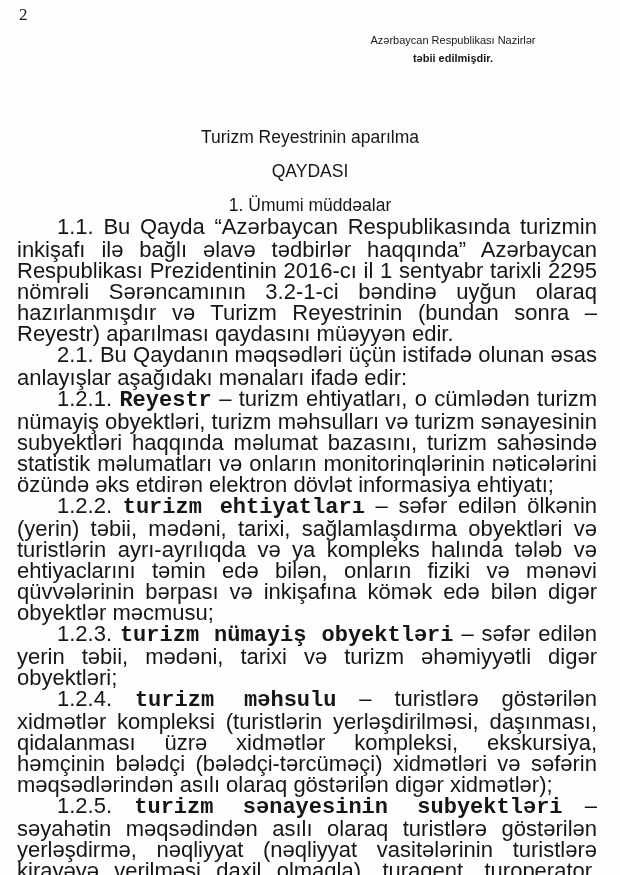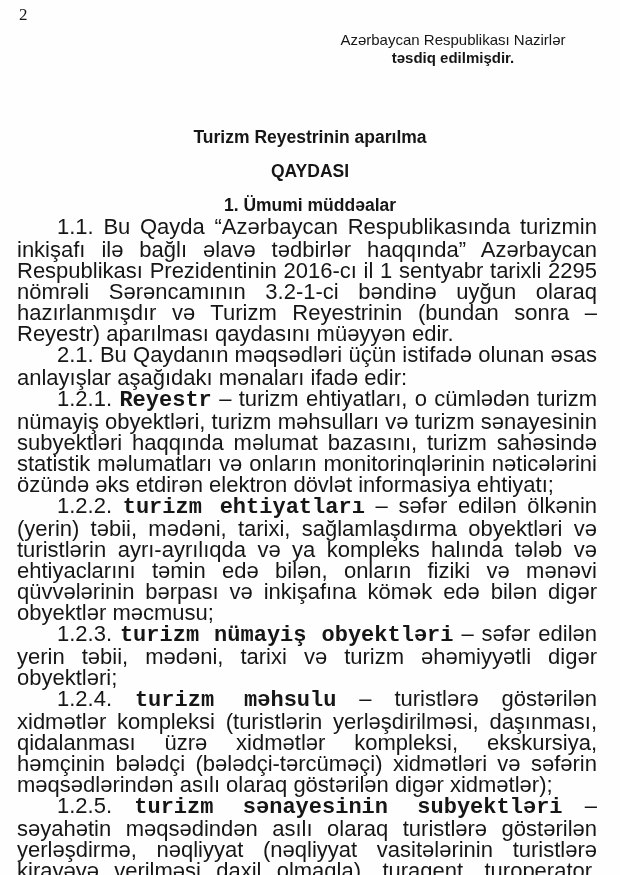--- a/index.html
+++ b/index.html
@@ -23,32 +23,32 @@
     font-family: "Liberation Serif", serif;
     font-size: 17px;
     line-height: 20px;
   }
   .approval {
     position: absolute;
     top: 31px;
     left: 336px;
     width: 234px;
     text-align: center;
-    font-size: 15px;
+    font-size: 11px;
     line-height: 18px;
   }
   .approval-line { white-space: nowrap; }
   .approval-emphasis { font-weight: bold; }
   .titles {
     position: absolute;
     top: 127px;
     left: 0;
     width: 620px;
     text-align: center;
-    font-weight: bold;
+    font-weight: normal;
     font-size: 17.5px;
   }
   .title { line-height: 21px; margin-bottom: 13px; }
   .body-text {
     position: absolute;
     top: 216px;
     left: 17px;
     width: 580px;
     text-align: justify;
     font-size: 22px;
@@ -63,21 +63,21 @@
 </style>
 </head>
 <body>
 
 <div class="page">
 
   <div class="page-number">2</div>
 
   <div class="approval">
     <div class="approval-line">Azərbaycan Respublikası Nazirlər</div>
-    <div class="approval-line approval-emphasis">təsdiq edilmişdir.</div>
+    <div class="approval-line approval-emphasis">təbii edilmişdir.</div>
   </div>
 
   <div class="titles">
     <div class="title">Turizm Reyestrinin aparılma</div>
     <div class="title">QAYDASI</div>
     <div class="title">1. Ümumi müddəalar</div>
   </div>
 
   <div class="body-text">
     <p class="para"><span>1.1. </span><b></b><span>Bu Qayda “Azərbaycan Respublikasında turizmin inkişafı ilə bağlı əlavə tədbirlər haqqında” Azərbaycan Respublikası Prezidentinin 2016-cı il 1 sentyabr tarixli 2295 nömrəli Sərəncamının 3.2-1-ci bəndinə uyğun olaraq hazırlanmışdır və Turizm Reyestrinin (bundan sonra – Reyestr) aparılması qaydasını müəyyən edir.</span></p>

